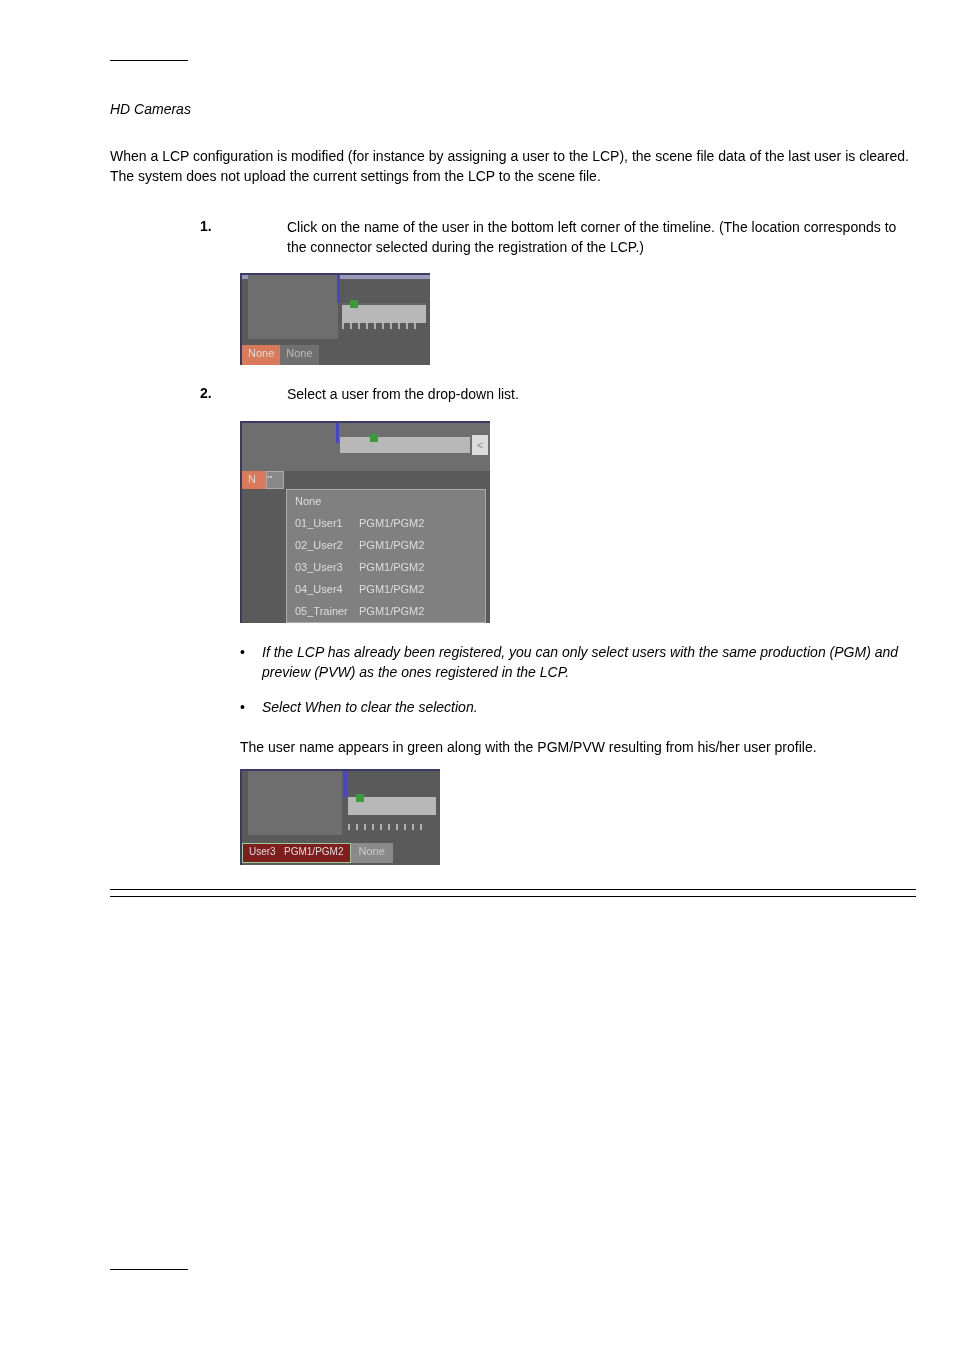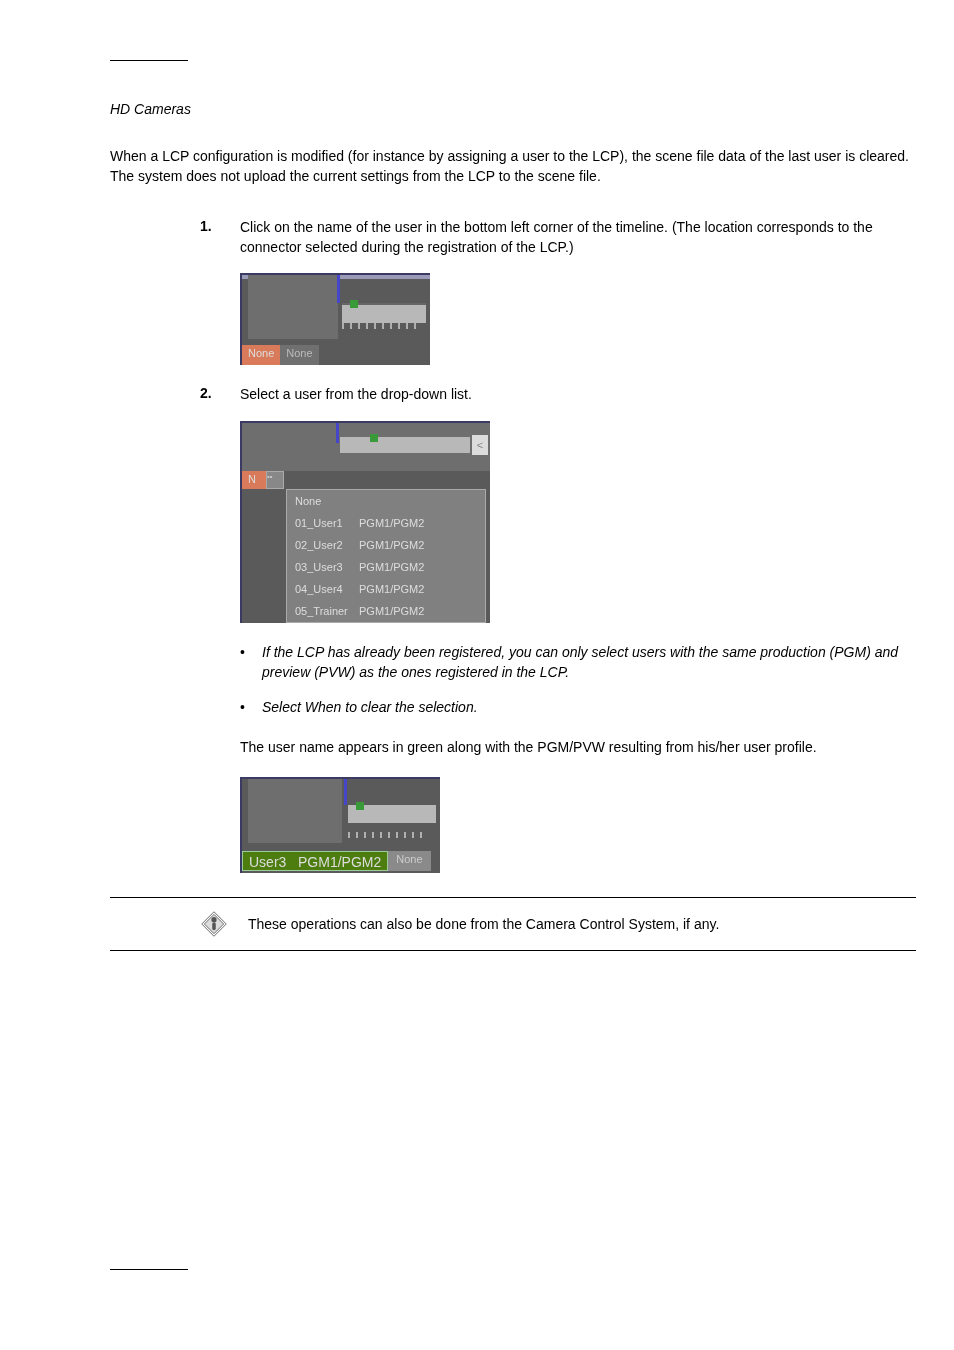--- a/index.html
+++ b/index.html
@@ -39,22 +39,22 @@
     display: flex;
     align-items: flex-start;
     margin-bottom: 16px;
     margin-left: 90px;
   }
   .step-num {
     font-weight: bold;
     width: 40px;
     flex-shrink: 0;
   }
-  .step-text { flex: 1; line-height: 1.4; }
-  .indent-block { margin-left: 130px; margin-bottom: 20px; line-height: 1.4; }
+  .step-text { flex: 1; line-height: 1.4; margin-left: 47px; }
+  .indent-block { margin-left: 130px; margin-bottom: 12px; line-height: 1.4; }
 
   .shot {
     margin-left: 130px;
     margin-bottom: 20px;
     position: relative;
   }
 
   
   .shot1 {
     width: 190px;
@@ -115,21 +115,21 @@
     border-left:2px solid #3a3a62;
     position:relative;
   }
   .shot3 .upper { position:absolute; left:6px; top:0; width:94px; height:64px; background:#6e6e6e;}
   .shot3 .vbar { position:absolute; left:102px; top:0; width:3px; height:26px; background:#4646c8;}
   .shot3 .timeline { position:absolute; left:106px; right:4px; top:26px; height:18px; background:#b8b8b8;}
   .shot3 .timeline .thumb { position:absolute; left:8px; top:-3px; width:8px; height:8px; background:#3a9a3a;}
   .shot3 .ticks { position:absolute; left:106px; right:4px; top:46px; height:10px;}
   .shot3 .ticks span { display:inline-block; width:2px; height:6px; background:#b0b0b0; margin-right:6px;}
   .shot3 .labelrow { position:absolute; left:0; bottom:2px; right:0; height:20px; display:flex;}
-  .shot3 .green-tag { background:#4d7c0f; color:#ddd; border:1px solid #9c9; font-size:14px; padding:2px 6px; font-family:Verdana,sans-serif;}
+  .shot3 .green-tag { background:#7f1d1d; color:#ddd; border:1px solid #9c9; font-size:10px; padding:2px 6px; font-family:Verdana,sans-serif;}
   .shot3 .gray-tag { background:#8a8a8a; color:#ccc; font-size:11px; padding:2px 8px; font-family:Verdana,sans-serif;}
 
   
   .note-wrap { margin-top:24px; }
   .note-wrap hr { border:none; border-top:1px solid #000; margin:6px 0;}
   .note-row { display:flex; align-items:center; padding:6px 0 6px 90px; gap:20px; }
   .note-icon {
     width:28px; height:28px; flex-shrink:0;
     display:flex; align-items:center; justify-content:center;
   }
@@ -249,29 +249,18 @@
         <div class="green-tag">
           <span>User3</span>&nbsp;&nbsp;&nbsp;<span>PGM1/PGM2</span>
         </div>
         <div class="gray-tag">None</div>
       </div>
     </div>
   </div>
 
   <div class="note-wrap">
     <hr>
-    <div class="note-row">
-      <div class="note-icon">
-        <svg viewBox="0 0 32 32">
-          <polygon points="16,2 30,16 16,30 2,16" fill="none" stroke="#555" stroke-width="1"></polygon>
-          <polygon points="16,5 27,16 16,27 5,16" fill="#ddd" stroke="#555" stroke-width="1"></polygon>
-          <circle cx="16" cy="11" r="3" fill="#555"></circle>
-          <rect x="14" y="14" width="4" height="9" rx="2" fill="#555"></rect>
-        </svg>
-      </div>
-      <div class="note-text">These operations can also be done from the Camera Control System, if any.</div>
-    </div>
     <hr>
   </div>
 
 </div>
 
 <div class="bottom-rule"></div>
 
 </body></html>

